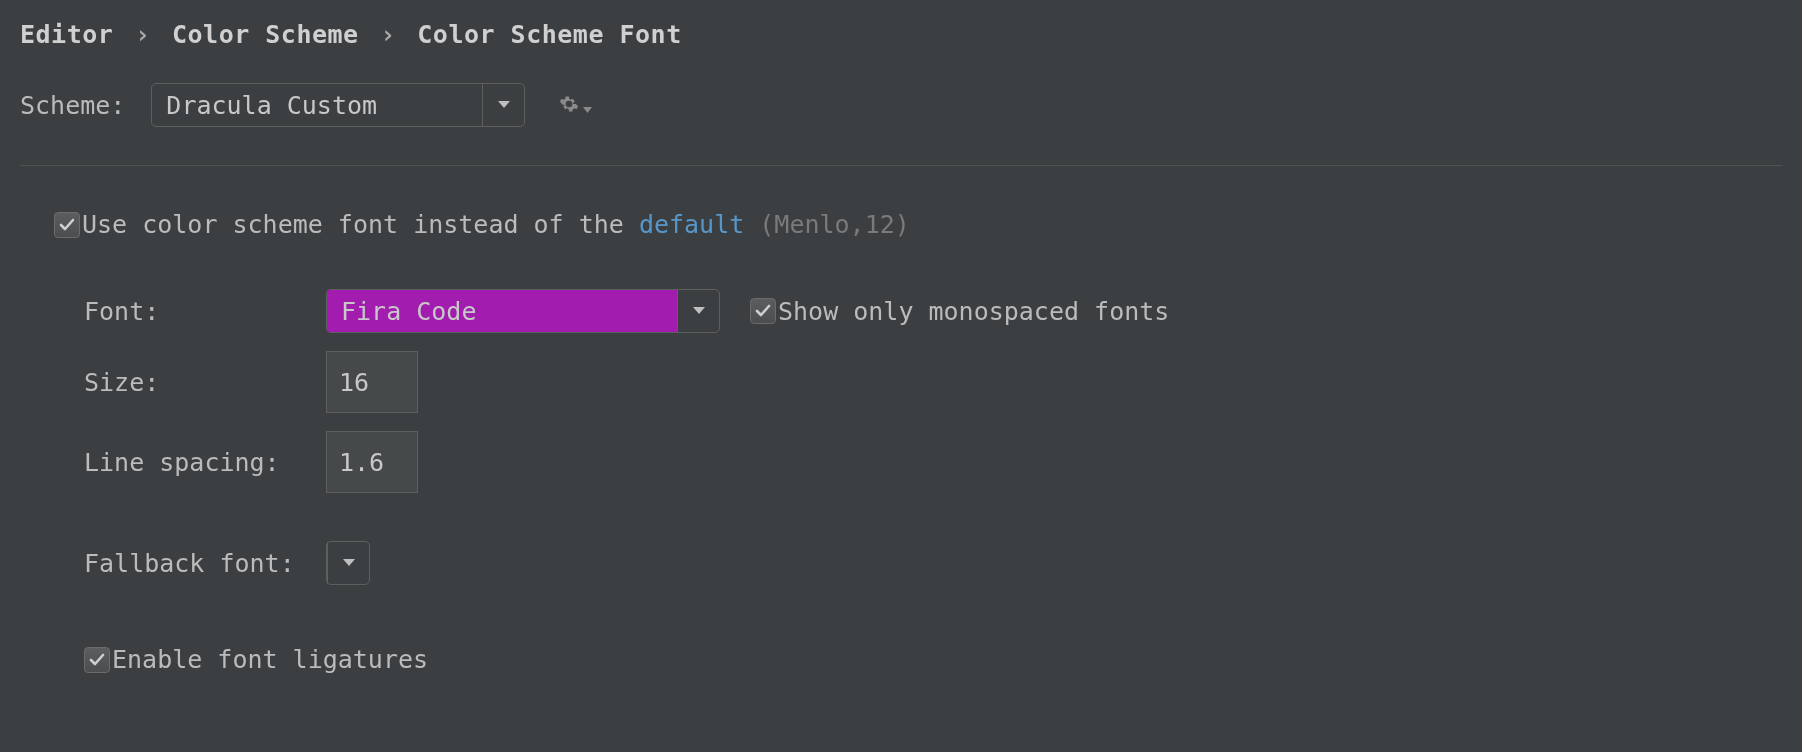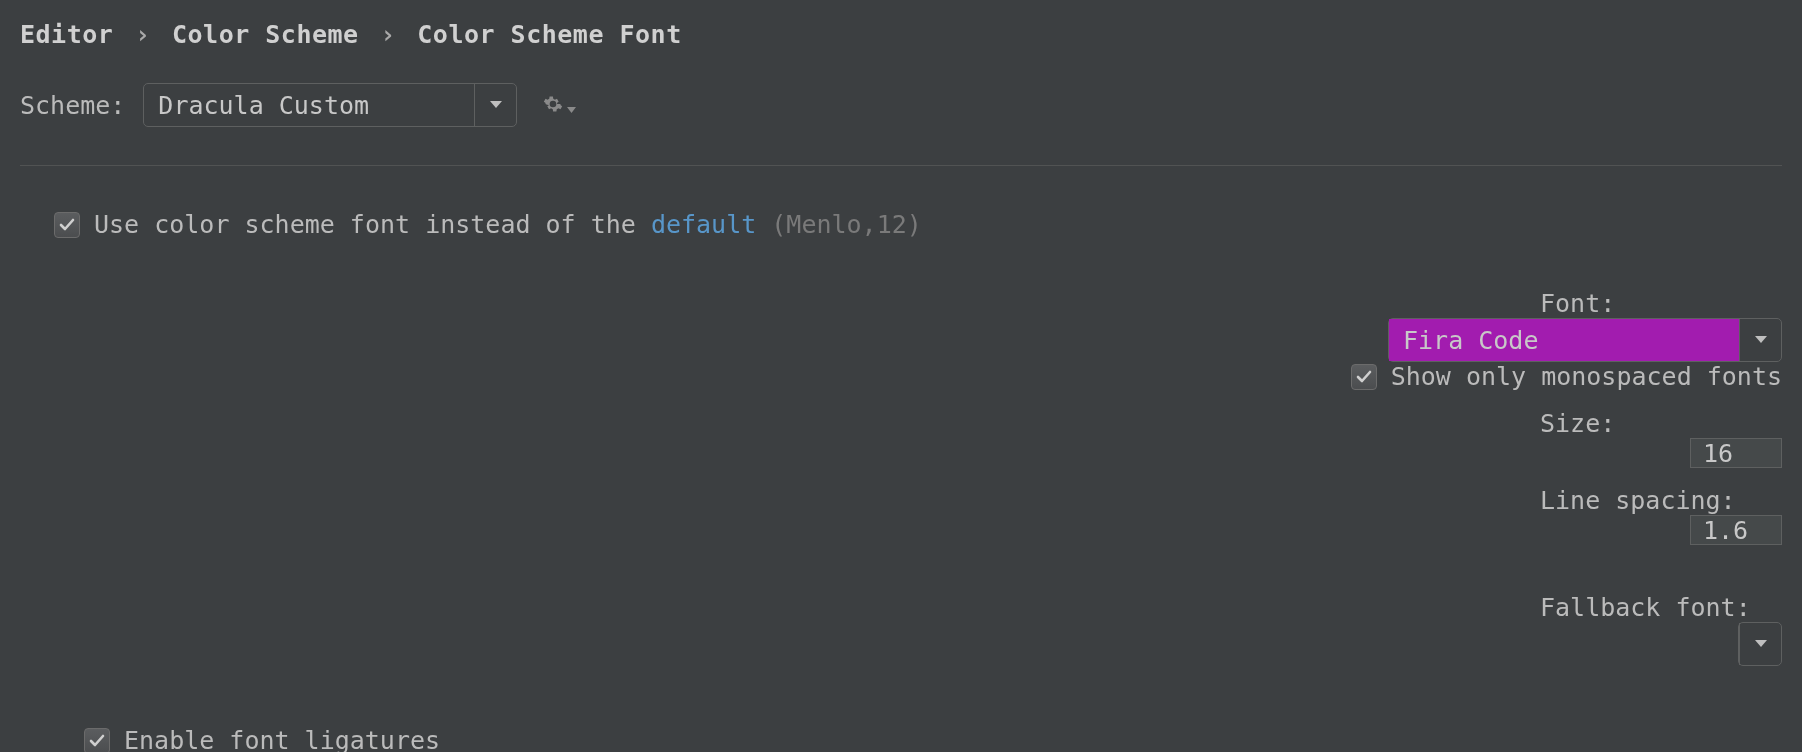--- a/index.html
+++ b/index.html
@@ -12,21 +12,21 @@
     font-size: 25px;
   }
   .container { padding: 20px 20px 30px 20px; }
   .breadcrumb {
     font-weight: bold;
     color: #d0d0d0;
     letter-spacing: 0.5px;
   }
   .breadcrumb .sep { color: #a9a9a9; padding: 0 6px; font-weight: bold; }
   .row { display: flex; align-items: center; }
-  .scheme-row { margin-top: 34px; gap: 18px; }
+  .scheme-row { margin-top: 34px; gap: 26px; }
   .label { color: #bbbbbb; }
   .combo {
     display: flex; align-items: stretch;
     border: 1px solid #5e6060; border-radius: 5px;
     background: #3c3f41; height: 44px;
   }
   .combo-text {
     padding: 6px 14px; min-width: 330px;
     display: flex; align-items: center; color: #c8c8c8;
   }
@@ -38,37 +38,37 @@
   .combo-btn svg { display: block; }
   .gear-btn {
     display: flex; align-items: center; gap: 4px;
     color: #8a8a8a; cursor: pointer; margin-left: 8px;
   }
   hr.divider {
     border: none; border-top: 1px solid #515353;
     margin: 38px 0 0 0;
   }
   .section { padding: 44px 0 0 34px; }
-  .check-row { display: flex; align-items: center; gap: 14px; }
+  .check-row { display: flex; align-items: center; gap: 2px; }
   .checkbox {
     width: 26px; height: 26px; border-radius: 4px;
     border: 1px solid #6b6b6b;
     background: linear-gradient(#5b5d5f, #4b4d4f);
     display: flex; align-items: center; justify-content: center;
     cursor: pointer; flex-shrink: 0;
   }
   .checkbox svg { display: block; }
   .link { color: #5896c9; }
   .muted { color: #7a7a7a; }
   .form-grid { margin-top: 50px; padding-left: 30px; }
-  .form-row { display: flex; align-items: flex-end; margin-bottom: 18px; flex-direction: column; }
+  .form-row { display: flex; align-items: center; margin-bottom: 18px; }
   .form-label { width: 242px; color: #bbbbbb; }
   .input-box {
     border: 1px solid #5e6060; background: #45494a;
-    height: 30px; padding: 4px 12px; color: #c8c8c8;
+    height: 62px; padding: 4px 12px; color: #c8c8c8;
     display: flex; align-items: center;
   }
   .w-small { width: 92px; }
   .font-combo .combo-text { min-width: 350px; background: #a21caf; }
   .fallback-combo .combo-text { min-width: 352px; background: #45494a; }
   .gap-side { margin-left: 30px; }
   .fallback-row { margin-top: 48px; }
   .ligature-row { margin-top: 60px; padding-left: 30px; }
 </style>
 </head>

